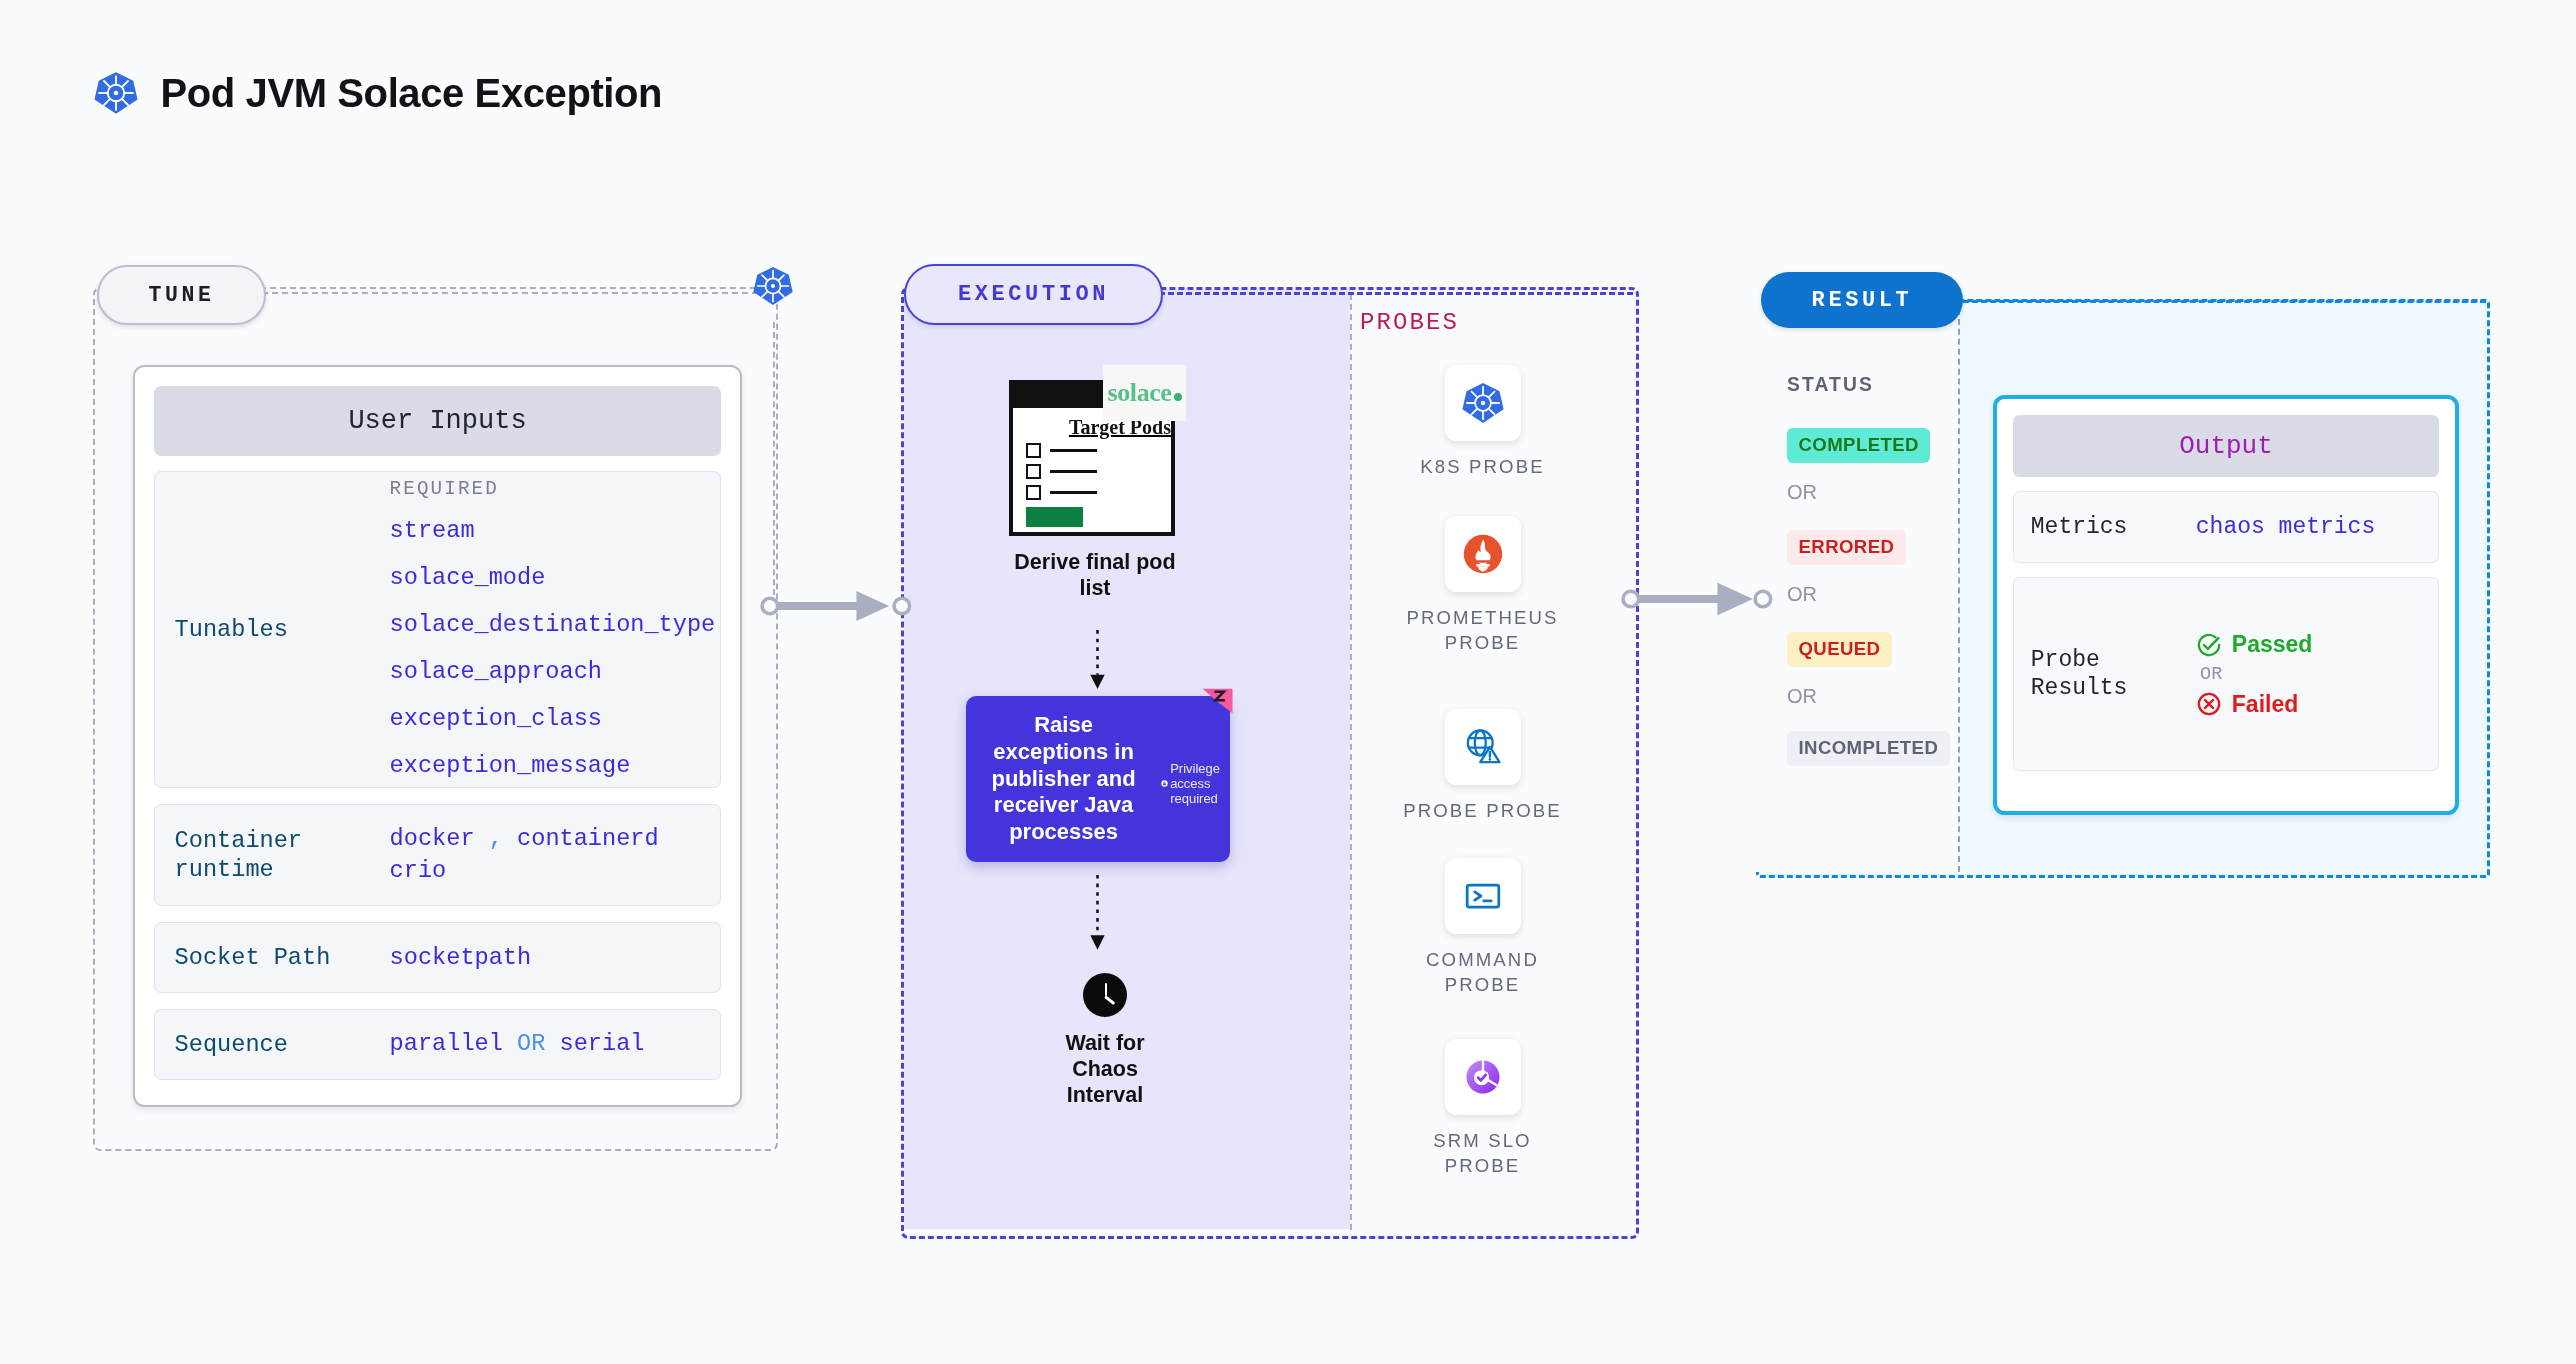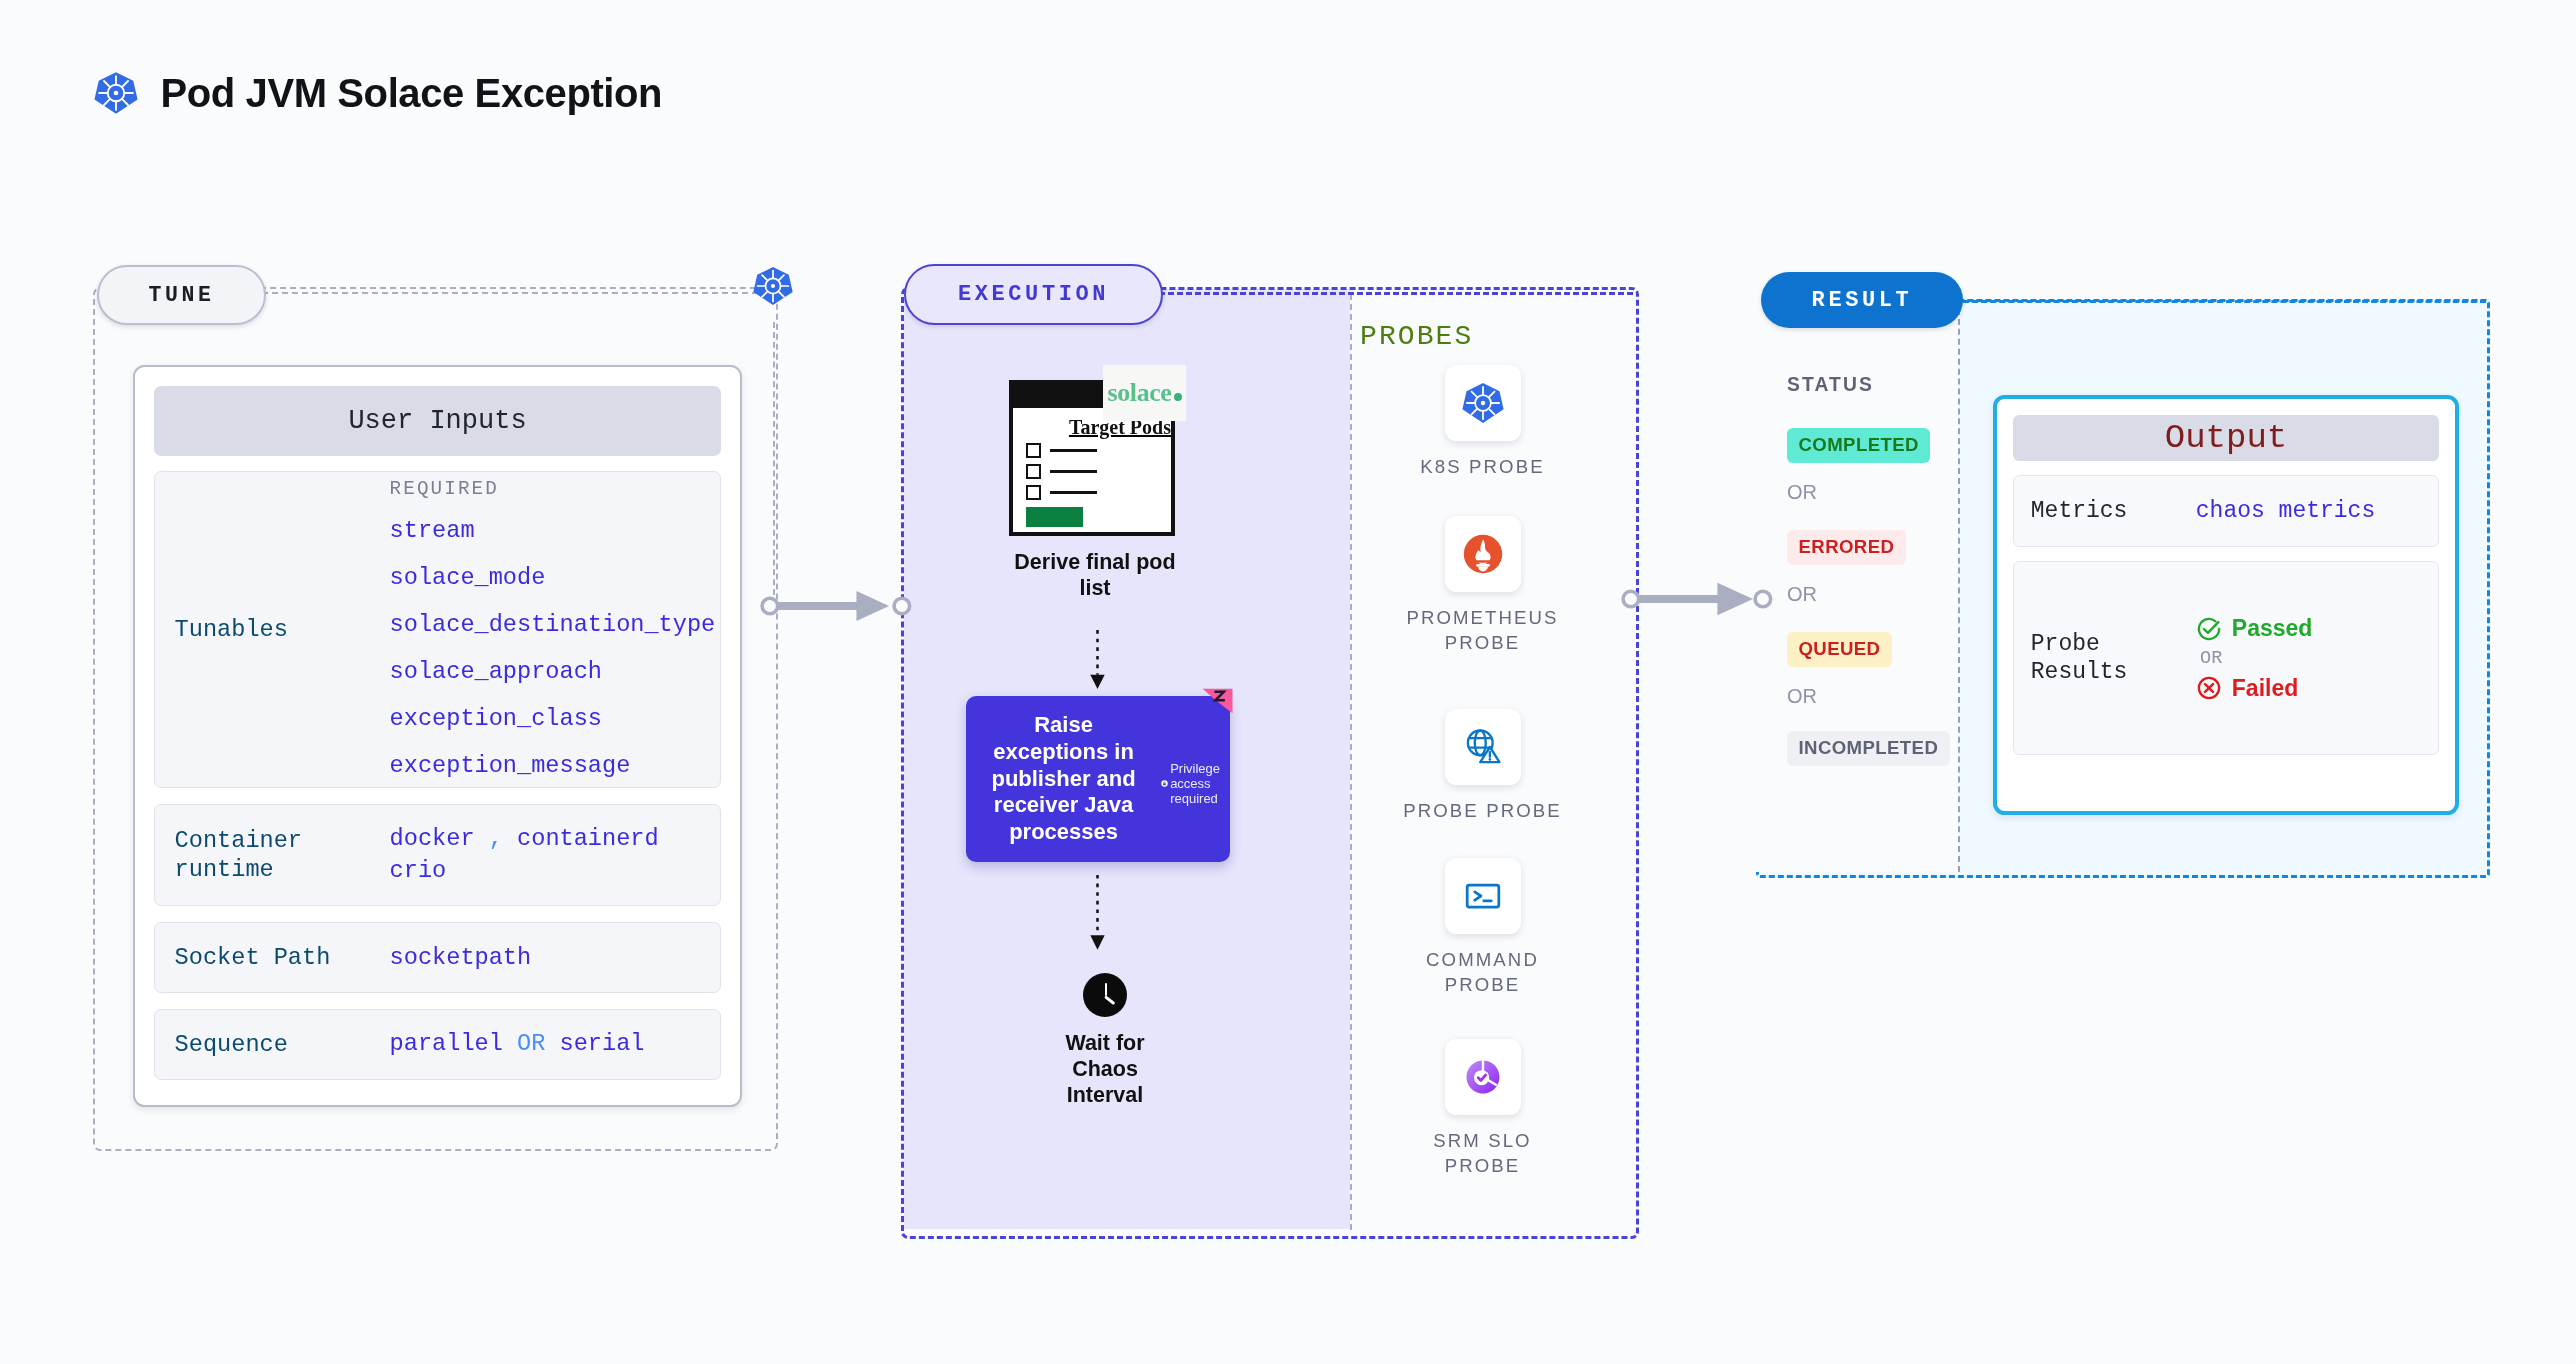--- a/index.html
+++ b/index.html
@@ -97,22 +97,22 @@
   }
   #exec-dash-h{
     position:absolute;left:1159px;top:292px;width:474px;height:0;
     border-top:3.6px dashed #4b42d6;z-index:5;
   }
   #probes-divider{
     position:absolute;left:1350px;top:294px;width:0;height:936px;
     border-left:2.1px dashed #a9aec0;z-index:3;
   }
   #probes-label{
-    position:absolute;left:1360px;top:321px;
-    font-family:"Liberation Mono", monospace;font-size:28px;color:#4d7c0f;letter-spacing:2.1px;z-index:4;
+    position:absolute;left:1360px;top:309px;
+    font-family:"Liberation Mono", monospace;font-size:24px;color:#be185d;letter-spacing:2.1px;z-index:4;
   }
 
   .exec-step{position:absolute;z-index:4;text-align:center;}
   #podlist-wrap{left:1009px;top:380px;width:172px;}
   .podcard{width:166px;height:156px;background:#fff;border:4.3px solid #111;box-sizing:border-box;position:relative;}
   .podcard .bar{height:24px;background:#111;}
   .podcard .inner{padding:8.6px 0 0 13px;text-align:right;text-decoration:underline;}
   .podcard .ttl{font-family:"Liberation Serif", serif;font-weight:bold;font-size:20px;line-height:1.05;color:#111;}
   .pl-row{display:flex;align-items:center;gap:8.6px;margin-top:5.7px;}
   .pl-box{width:15px;height:15px;border:2.9px solid #111;box-sizing:border-box;}
@@ -186,23 +186,23 @@
   .st-or{
     position:absolute;z-index:4;color:#8e94a6;font-size:20px;
   }
 
   #output-card{
     position:absolute;left:1993px;top:395px;width:458px;height:412px;
     background:#fff;border:4.3px solid #21aee8;border-radius:11.5px;z-index:4;
     box-shadow:0 2.9px 7.2px rgba(30,35,60,.10);
   }
   #output-head{
-    margin:15.8px 15.8px 0 15.8px;height:46px;background:#d9dbe6;border-radius:6.4px;
+    margin:15.8px 15.8px 0 15.8px;height:62px;background:#d9dbe6;border-radius:6.4px;
     display:flex;align-items:center;justify-content:center;
-    font-family:"Liberation Mono", monospace;font-size:34px;color:#7f1d1d;
+    font-family:"Liberation Mono", monospace;font-size:26px;color:#a21caf;
   }
   .out-row{
     margin:14.3px 15.8px 0 15.8px;background:#f8f9fc;border:1.4px solid #e3e6ee;border-radius:6.4px;
     display:flex;align-items:center;
   }
   .out-label{width:165px;flex:none;padding-left:17px;font-family:"Liberation Mono", monospace;font-size:23px;color:#22262f;line-height:1.25;}
   #out-metrics{height:70px;}
   #out-probes{height:192px;}
   .out-val-blue{font-family:"Liberation Mono", monospace;font-size:23px;color:#3b2be0;}
   .pf-line{display:flex;align-items:center;gap:10px;}

